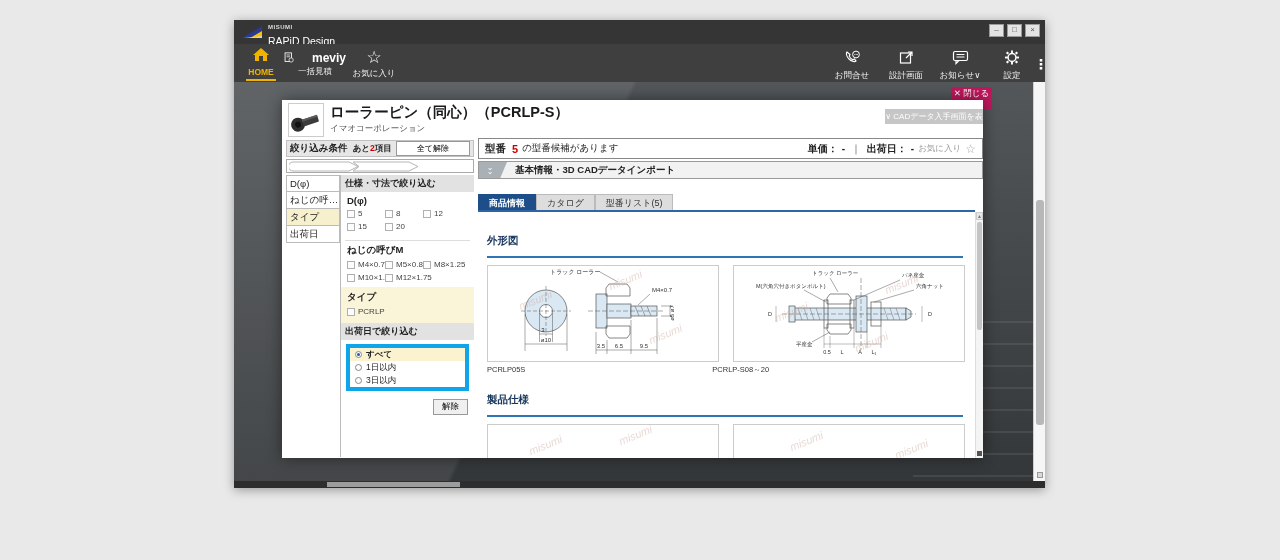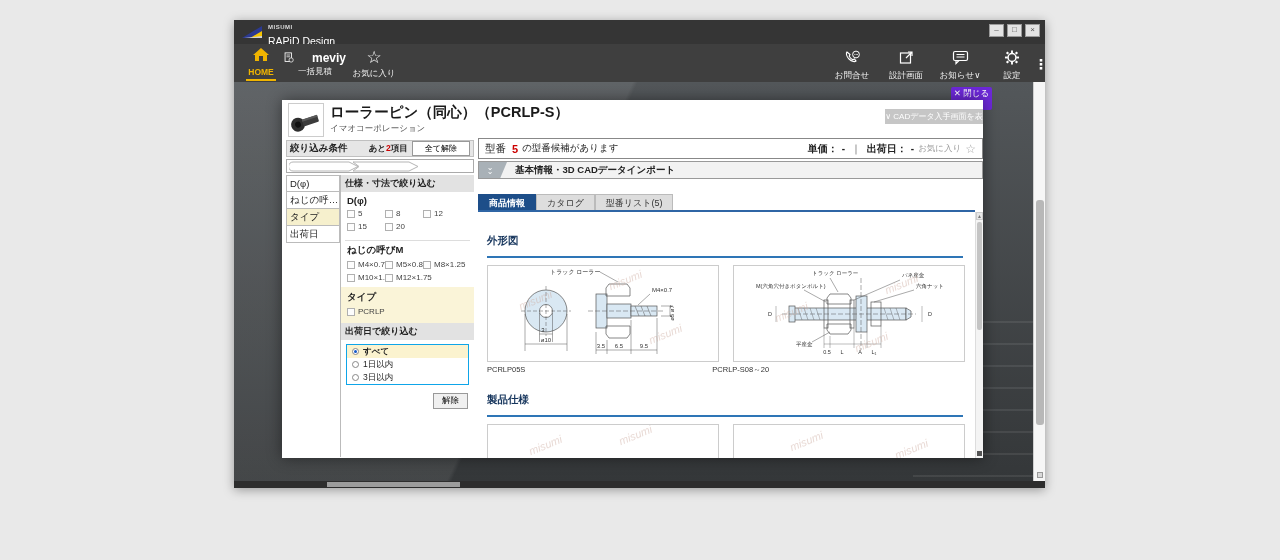--- a/index.html
+++ b/index.html
@@ -33,63 +33,63 @@
                linear-gradient(#53575a,#343739)}
   .bg-rows{position:absolute;right:12px;bottom:0;width:120px;height:180px;
     background:repeating-linear-gradient(to bottom,transparent 0 20px,rgba(255,255,255,.08) 20px 22px)}
   .right-strip{position:absolute;right:0;top:62px;width:12px;bottom:7px;background:#f6f6f6;border-left:1px solid #cfcfcf}
   .vthumb-app{position:absolute;left:2px;top:118px;width:8px;height:225px;background:#b8b8b8;border-radius:3px}
   .strip-grip{position:absolute;left:3px;bottom:3px;width:6px;height:6px;background:#d9d9d9;border:1px solid #999}
   .hscroll{position:absolute;left:0;bottom:0;right:0;height:7px;background:#2d2d2d}
   .hthumb{position:absolute;left:93px;top:1px;width:133px;height:5px;background:#9c9c9c}
 
   
-  .close-btn{position:absolute;left:951px;top:87px;width:41px;height:23px;background:#6d28d9;color:#fff;border-radius:2px;
+  .close-btn{position:absolute;left:951px;top:87px;width:41px;height:23px;background:#be185d;color:#fff;border-radius:2px;
     font-size:8.5px;text-align:center;line-height:13px;cursor:pointer}
   .modal{position:absolute;left:282px;top:100px;width:701px;height:358px;background:#fff;box-shadow:0 0 14px rgba(0,0,0,.45)}
   .cad-btn{position:absolute;right:0;top:9px;width:98px;height:15px;background:#c6c6c6;color:#fff;font-size:8px;
     text-align:center;line-height:15px;cursor:pointer}
   .prod-thumb{position:absolute;left:6px;top:3px;width:36px;height:34px;border:1px solid #ccc;background:#fff}
   .prod-title{position:absolute;left:48px;top:3px;font-size:14.5px;font-weight:bold;color:#1a1a1a}
   .prod-maker{position:absolute;left:48px;top:23px;font-size:8.5px;color:#555}
 
   
   .filter{position:absolute;left:4px;top:40px;width:188px;height:315px;font-size:10px}
   .fc-header{height:17px;border:1px solid #c0c0c0;background:#e6e6e6;display:flex;align-items:center;padding:0 3px}
   .fc-title{font-weight:bold;font-size:9.5px}
   .fc-remaining{margin-left:auto;font-size:8.5px;font-weight:bold}
   .red{color:#c00}
-  .clear-all{margin-left:4px;background:#fff;border:1px solid #999;font-size:8px;padding:1px 12px;cursor:pointer}
+  .clear-all{margin-left:4px;background:#fff;border:1px solid #999;font-size:8px;padding:1px 20px;cursor:pointer}
   .breadcrumb{height:14px;border:1px solid #aaa;background:#fff;margin-top:2px;padding:1px 2px}
   .fc-cols{display:flex;margin-top:2px;height:282px}
   .fc-nav{width:54px}
   .fc-nav-item{height:17px;border:1px solid #bbb;border-top:none;display:flex;align-items:center;padding:0 3px;font-size:9.5px;background:#fff;cursor:pointer;white-space:nowrap;overflow:hidden}
   .fc-nav-item:first-child{border-top:1px solid #bbb}
   .fc-nav-item.active{background:#f6f0cd}
   .fc-body{flex:1;border-left:1px solid #bbb;padding-left:0}
   .sec-header{background:#e2e2e2;font-weight:bold;font-size:9px;padding:2px 4px}
   .sec-pad{padding:3px 4px 4px 6px}
   .sec-label{font-weight:bold;font-size:9.5px;margin-bottom:3px}
   .cb-grid{display:grid;grid-template-columns:38px 38px 1fr;row-gap:3px}
   .cb{display:flex;align-items:flex-start;gap:3px;font-size:8px;color:#444;cursor:pointer;line-height:1.25}
   .cb .box{width:8px;height:8px;border:1px solid #b0b0b0;background:#fdfdfd;flex:0 0 auto;margin-top:1px}
   .divider{border-top:1px solid #ddd;margin:4px 4px 0 4px}
   .type-sec{background:#faf4d8;padding:4px 4px 6px 6px}
-  .ship-box{border:1px solid #0ea5e9;margin:4px 5px 0 5px;background:#fff}
+  .ship-box{border:4px solid #0ea5e9;margin:4px 5px 0 5px;background:#fff}
   .radio-row{display:flex;align-items:center;gap:4px;font-size:8.5px;height:13px;padding-left:5px;cursor:pointer}
   .radio-row.sel{background:#fbf3cf;font-weight:bold}
   .radio{width:7px;height:7px;border:1px solid #888;border-radius:50%;background:#fff;position:relative;flex:0 0 auto}
   .radio.on::after{content:"";position:absolute;left:1px;top:1px;width:3px;height:3px;border-radius:50%;background:#1458c8}
   .release-row{text-align:right;padding:8px 6px 0 0}
   .release-btn{background:#f0f0f0;border:1px solid #999;font-size:8.5px;padding:1px 8px;cursor:pointer}
 
   
   .content{position:absolute;left:196px;top:38px;width:505px}
   .partno-row{height:21px;border:1px solid #888;display:flex;align-items:center;padding:0 6px;font-size:10px}
-  .partno-label{font-weight:normal;font-size:10.5px;margin-right:6px}
+  .partno-label{font-weight:bold;font-size:10.5px;margin-right:6px}
   .cand-count{font-weight:bold;font-size:11px;margin-right:4px}
   .pr-right{margin-left:auto;display:flex;align-items:center;gap:4px}
   .pr-bold{font-weight:bold;font-size:10px}
   .pr-sep{color:#555;margin:0 2px}
   .fav{color:#999;font-size:8.5px}
   .fav-star{color:#aaa;font-size:12px}
   .infobar{margin-top:2px;height:18px;border:1px solid #999;background:#f2f2f2;display:flex;align-items:center}
   .chev-box{width:28px;height:100%;background:#a9b1b7;clip-path:polygon(0 0,100% 0,76% 100%,0 100%);display:flex;align-items:center;justify-content:center;color:#fff;font-size:8px;line-height:.55;flex-direction:column;padding-right:6px}
   .infobar-label{font-weight:bold;font-size:9.5px;margin-left:8px}
   .tabs{position:absolute;left:196px;top:94px;width:505px}

